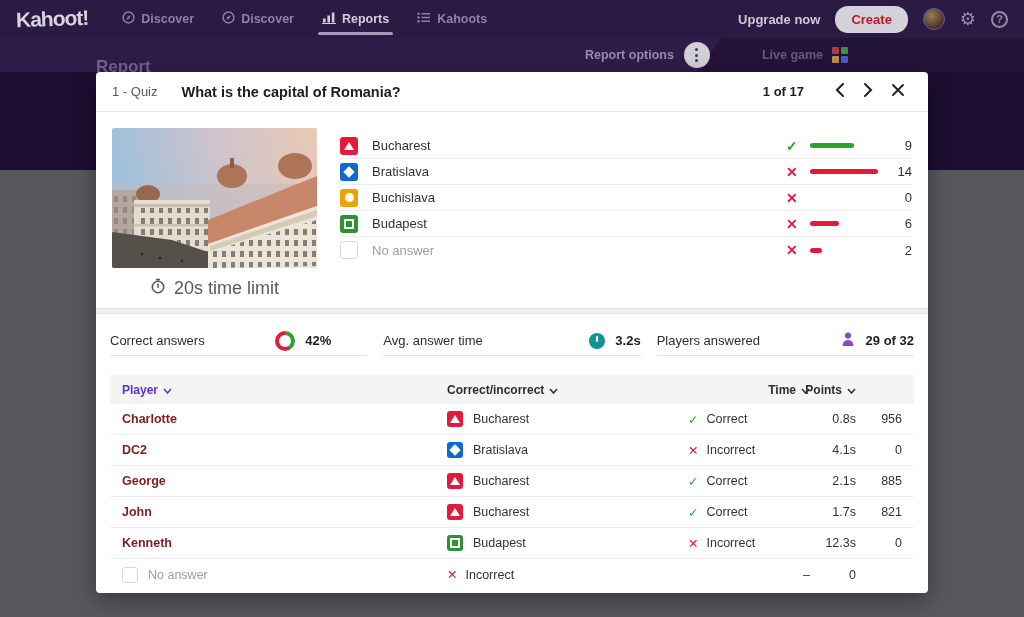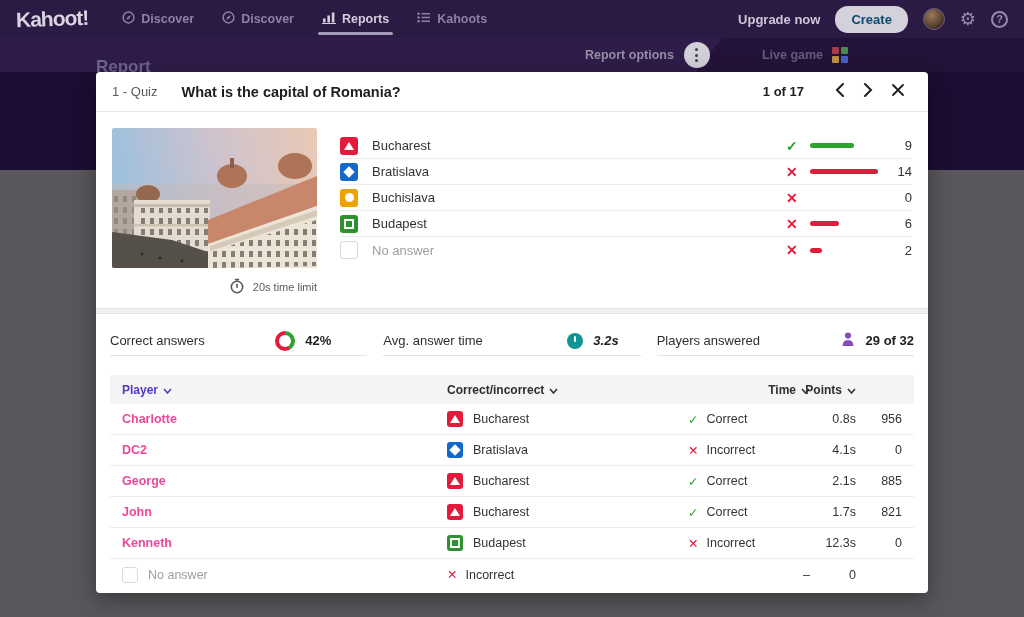--- a/index.html
+++ b/index.html
@@ -15,21 +15,21 @@
   .logo{font-size:21px; font-weight:800; color:#d9d3e2; letter-spacing:-1px; margin-right:34px; transform:rotate(-2deg); cursor:pointer;}
   .nav-items{display:flex; height:100%;}
   .nav-item{display:flex; align-items:center; gap:6px; color:#8d82a2; font-size:12.5px; font-weight:bold;
             margin-right:28px; position:relative; height:100%; cursor:pointer;}
   .nav-item svg{flex:none;}
   .nav-item.active{color:#d3cddd;}
   .nav-item.active::after{content:""; position:absolute; left:-4px; right:-4px; bottom:3px; height:3px;
             background:#a59bba; border-radius:2px;}
   .topbar-right{margin-left:auto; display:flex; align-items:center; gap:15px;}
   .upgrade{color:#cfc8d8; font-size:13px; font-weight:bold; cursor:pointer;}
-  .create-btn{background:#d5d1da; color:#0c4a6e; font-weight:bold; font-size:13px; border:none;
+  .create-btn{background:#d5d1da; color:#b91c1c; font-weight:bold; font-size:13px; border:none;
             border-radius:13px; padding:6px 16px; font-family:inherit; cursor:pointer;}
   .avatar{width:22px; height:22px; border-radius:50%;
           background:radial-gradient(circle at 38% 32%, #9a7a5e, #5c4332 55%, #2e2018 90%);
           border:1px solid #6b5f85; cursor:pointer;}
   .gear{color:#958bab; font-size:18px; line-height:1; cursor:pointer;}
   .help{width:17px; height:17px; border-radius:50%; border:2px solid #958bab; color:#958bab;
         font-size:11px; font-weight:bold; display:flex; align-items:center; justify-content:center; cursor:pointer;}
 
   
   .subheader{position:absolute; top:38px; left:0; right:0; height:34px; background:#241338; z-index:2;}
@@ -55,21 +55,21 @@
          border-radius:4px; box-shadow:0 6px 22px rgba(0,0,0,.38); z-index:4;}
   .modal-header{height:40px; display:flex; align-items:center; padding:0 18px 0 16px; border-bottom:1px solid #e9e9e9;}
   .qtype{font-size:13px; color:#5a5a5a; margin-right:24px; white-space:nowrap;}
   .question{font-size:14.5px; font-weight:bold; color:#1e1e1e; flex:1;}
   .pagination{font-size:13px; font-weight:bold; color:#1e1e1e; margin-right:18px; white-space:nowrap;}
   .hbtn{background:none; border:none; padding:3px 5px; margin-left:8px; cursor:pointer; display:flex; align-items:center;}
 
   .qsection{position:absolute; top:40px; left:0; right:0; height:196px;}
   .qimage{position:absolute; left:16px; top:16px; width:205px; height:140px; border-radius:2px; overflow:hidden;}
   .timelimit{position:absolute; left:16px; top:166px; width:205px; display:flex; align-items:center;
-             justify-content:flex-end; gap:8px; color:#5a5a5a; font-size:11px;}
+             justify-content:center; gap:8px; color:#5a5a5a; font-size:18px;}
 
   .answers{position:absolute; left:244px; right:16px; top:21px;}
   .answer-row{height:26px; display:flex; align-items:center; border-bottom:1px solid #ededed;}
   .answer-row:last-child{border-bottom:none;}
   .shape{width:18px; height:18px; border-radius:3px; flex:none; display:flex; align-items:center; justify-content:center;}
   .shape.sm{width:16px; height:16px; border-radius:3px;}
   .shape-none{background:#fff; border:1px solid #d9d9d9;}
   .sh{display:block;}
   .sh-triangle{width:0; height:0; border-left:5px solid transparent; border-right:5px solid transparent; border-bottom:8px solid #fff;}
   .sh-diamond{width:8px; height:8px; background:#fff; transform:rotate(45deg);}
@@ -86,38 +86,38 @@
   .divider{position:absolute; top:236px; left:0; right:0; height:6px; background:#f0f0f0;
            border-top:1px solid #e3e3e3; border-bottom:1px solid #e6e6e6;}
 
   
   .stats{position:absolute; top:242px; left:0; right:0; height:61px; display:flex; padding:0 14px;}
   .stat{flex:1; margin-right:16px; padding-top:12px;}
   .stat:last-child{margin-right:0;}
   .stat-inner{display:flex; align-items:center; height:30px; border-bottom:1px solid #e2e2e2;}
   .slabel{font-size:13px; color:#2e2e2e; flex:1;}
   .sval{font-size:13px; font-weight:bold; color:#1e1e1e; margin-left:10px;}
-  .stat:nth-child(1) .vwrap{margin-right:36px;} .stat:nth-child(2) .vwrap{margin-right:22px;font-style:italic;}
+  .stat:nth-child(1) .vwrap{margin-right:36px;} .stat:nth-child(2) .vwrap{}
   .vwrap{display:flex; align-items:center;}
   .donut{width:20px; height:20px; border-radius:50%; position:relative;}
   .donut::after{content:""; position:absolute; inset:4px; background:#fff; border-radius:50%;}
   .clockstat{width:16px; height:16px; border-radius:50%; background:#0e9494; position:relative;}
   .clockstat::after{content:""; position:absolute; left:7px; top:3px; width:2px; height:6px; background:#fff; border-radius:1px;}
 
   
   .table{position:absolute; top:303px; left:14px; right:14px; bottom:3px; overflow:hidden;}
   .thead{height:29px; background:#f4f4f4; display:grid; grid-template-columns:325px 241px 122px 46px 1fr;
          align-items:center; padding:0 12px; font-size:12px; font-weight:bold; color:#2e2e2e;}
   .th{display:flex; align-items:center; gap:5px; cursor:pointer;}
   .th.player{color:var(--accent);}
   .th.right{justify-content:flex-end;}
   .trow{height:31px; display:grid; grid-template-columns:325px 241px 122px 46px 1fr; align-items:center;
         padding:0 12px; border-bottom:1px solid #ededed; font-size:12.5px; color:#333;}
   .trow:last-child{border-bottom:none;}
-  .pname{font-weight:bold; color:#ec4899;}
+  .pname{font-weight:bold; color:#7f1d1d;}
   .acell{display:flex; align-items:center; gap:10px;}
   .rcell{display:flex; align-items:center; gap:8px;}
   .right-cell{text-align:right;}
 </style>
 </head>
 <body>
 
 <div class="screen">
 
   <div class="purple-band"></div>

